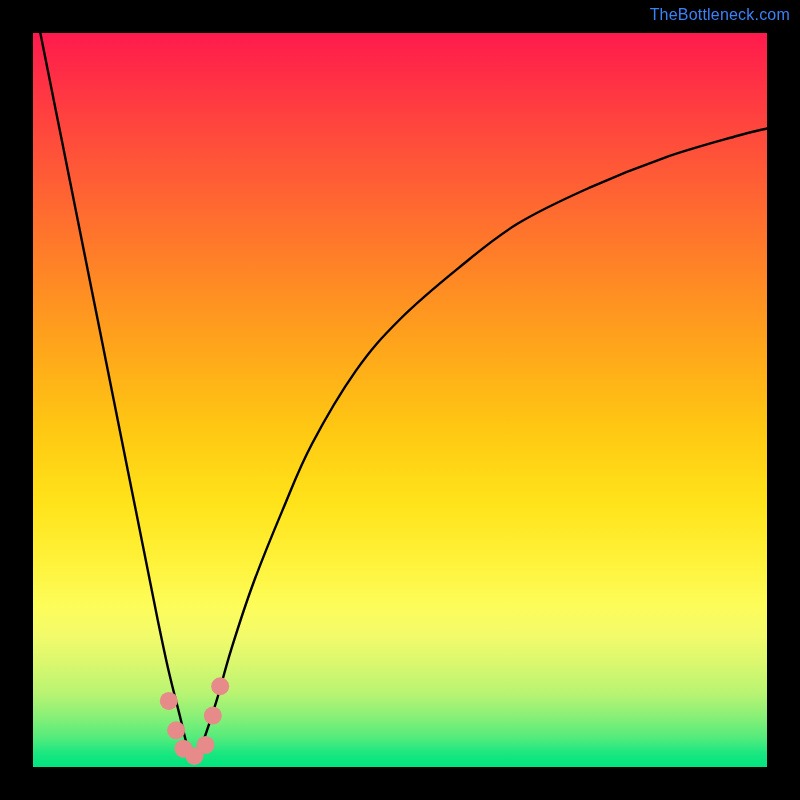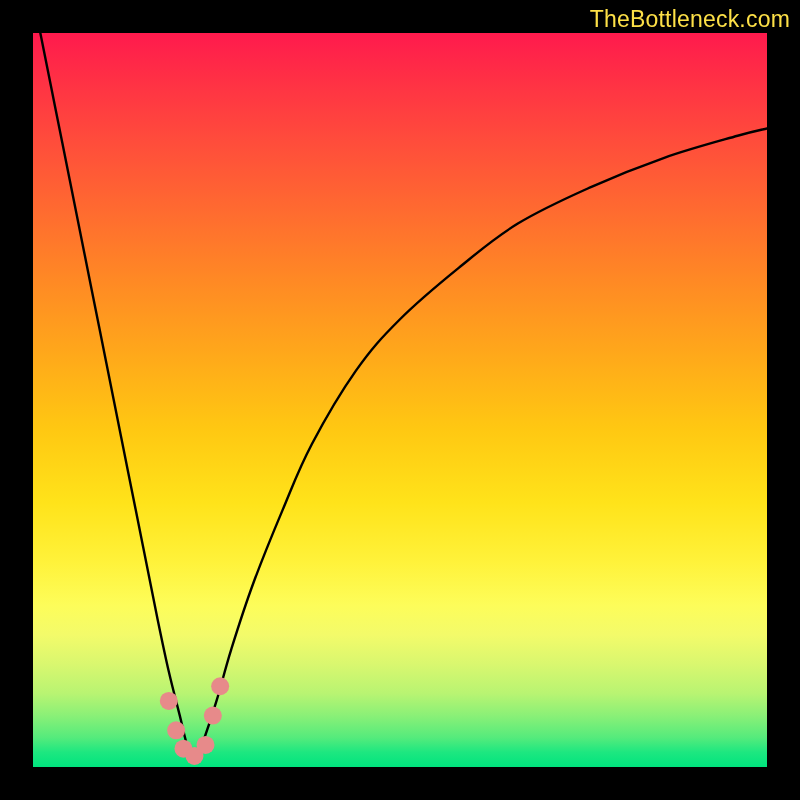--- a/index.html
+++ b/index.html
@@ -43,22 +43,22 @@
       #8af077 93%,
       #55eb7c 96%,
       #1de780 98%,
       #00e47e 100%
     );
   }
   .watermark {
     position: absolute;
     top: 6px;
     right: 10px;
-    color: #fde047;
-    font-size: 23px;
+    color: #3b82f6;
+    font-size: 16px;
     letter-spacing: 0.2px;
     user-select: none;
   }
   svg.curves {
     position: absolute;
     top: 0;
     left: 0;
     width: 734px;
     height: 734px;
   }

